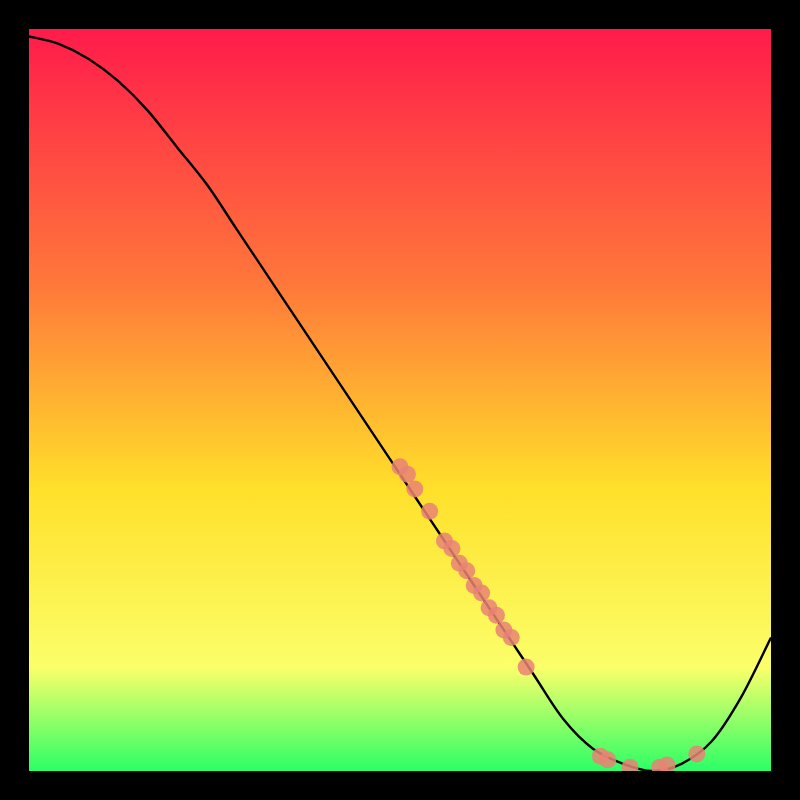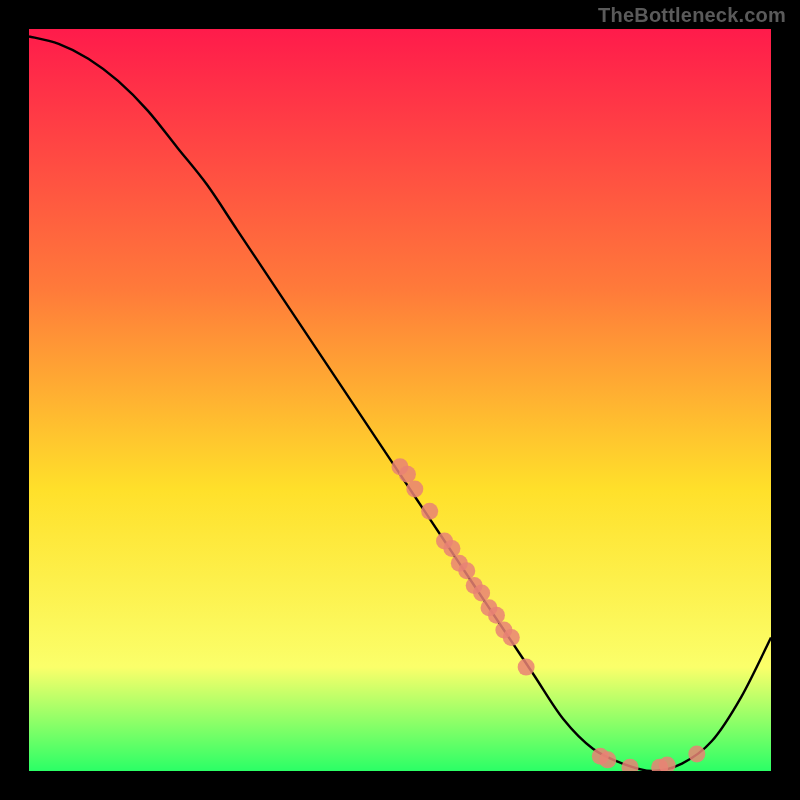--- a/index.html
+++ b/index.html
@@ -32,21 +32,20 @@
     top: 29px;
     width: 742px;
     height: 742px;
   }
   svg { display: block; }
 </style>
 </head>
 <body>
 
 <div class="outer">
-  <div class="watermark">TheBottleneck.com</div>
 
   <div class="plot">
     <svg id="chart-svg" width="742" height="742" viewBox="0 0 742 742">
       <defs>
         <linearGradient id="bg-grad" x1="0" y1="0" x2="0" y2="1">
           <stop id="g0" offset="0%" stop-color="#ff1b4b"></stop>
           <stop id="g1" offset="35%" stop-color="#ff7a3a"></stop>
           <stop id="g2" offset="62%" stop-color="#ffe02a"></stop>
           <stop id="g3" offset="86%" stop-color="#fbff6a"></stop>
           <stop id="g4" offset="100%" stop-color="#2bff66"></stop>

